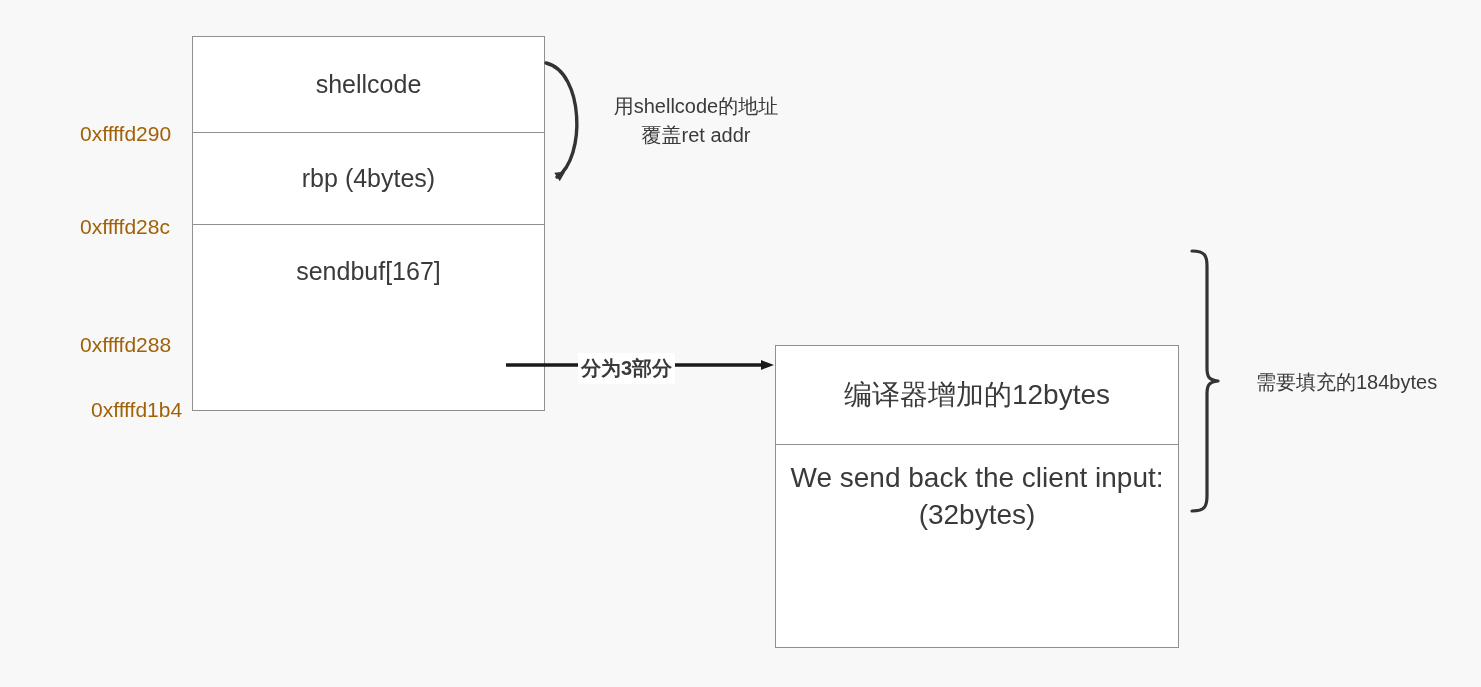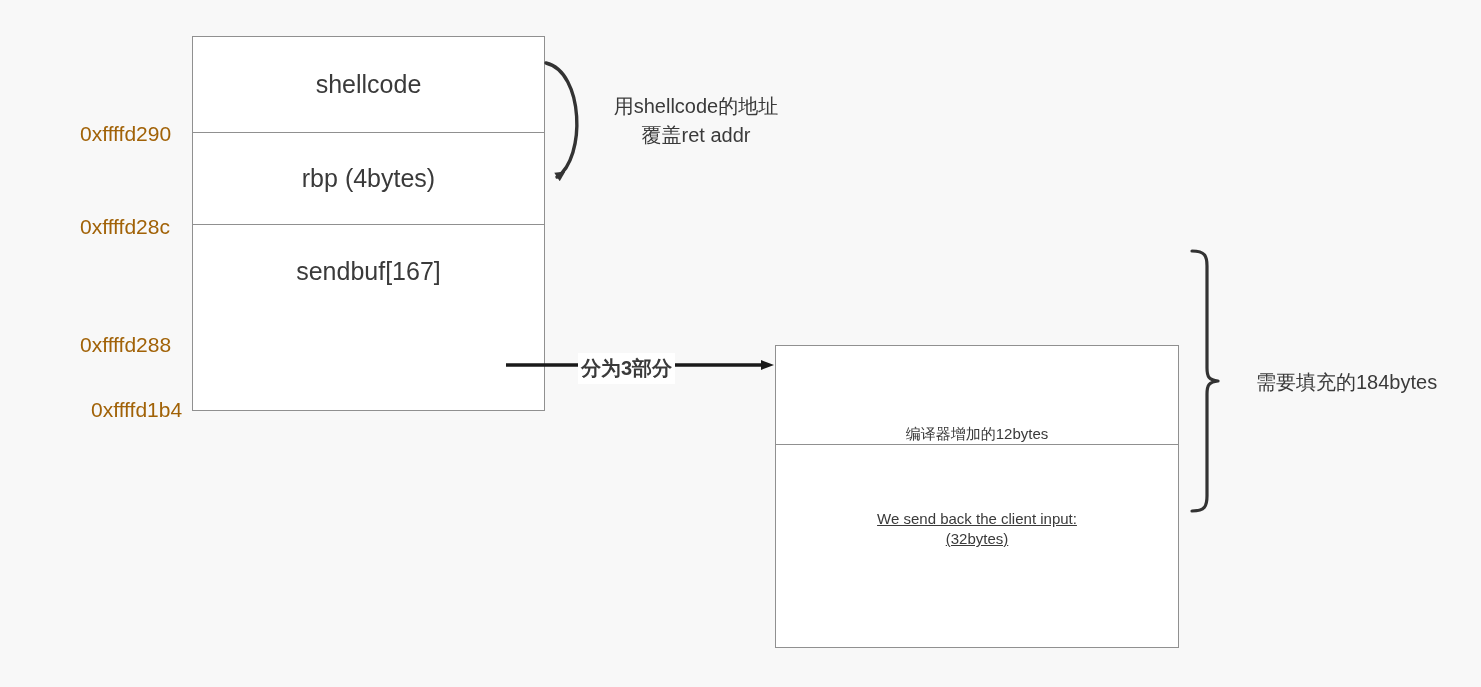--- a/index.html
+++ b/index.html
@@ -75,24 +75,24 @@
   .addr-2 { left: 80px; top: 307px; margin-top: 26px; }
   .addr-3 { left: 80px; top: 398px; margin-left: 11px; }
 
   
   #parts-box {
     left: 775px;
     top: 345px;
     width: 404px;
     height: 303px;
   }
-  #parts-box .mem-row { font-size: 15px; align-items: flex-end; }
+  #parts-box .mem-row { font-size: 28px; }
   #parts-row-0 { height: 99px; }
   #parts-row-1 { height: 100px; }
-  #parts-row-2 { height: 104px; text-decoration: underline; }
+  #parts-row-2 { height: 104px; }
 
   
   #overlay {
     position: absolute;
     left: 0;
     top: 0;
     width: 1481px;
     height: 687px;
     pointer-events: none;
   }

